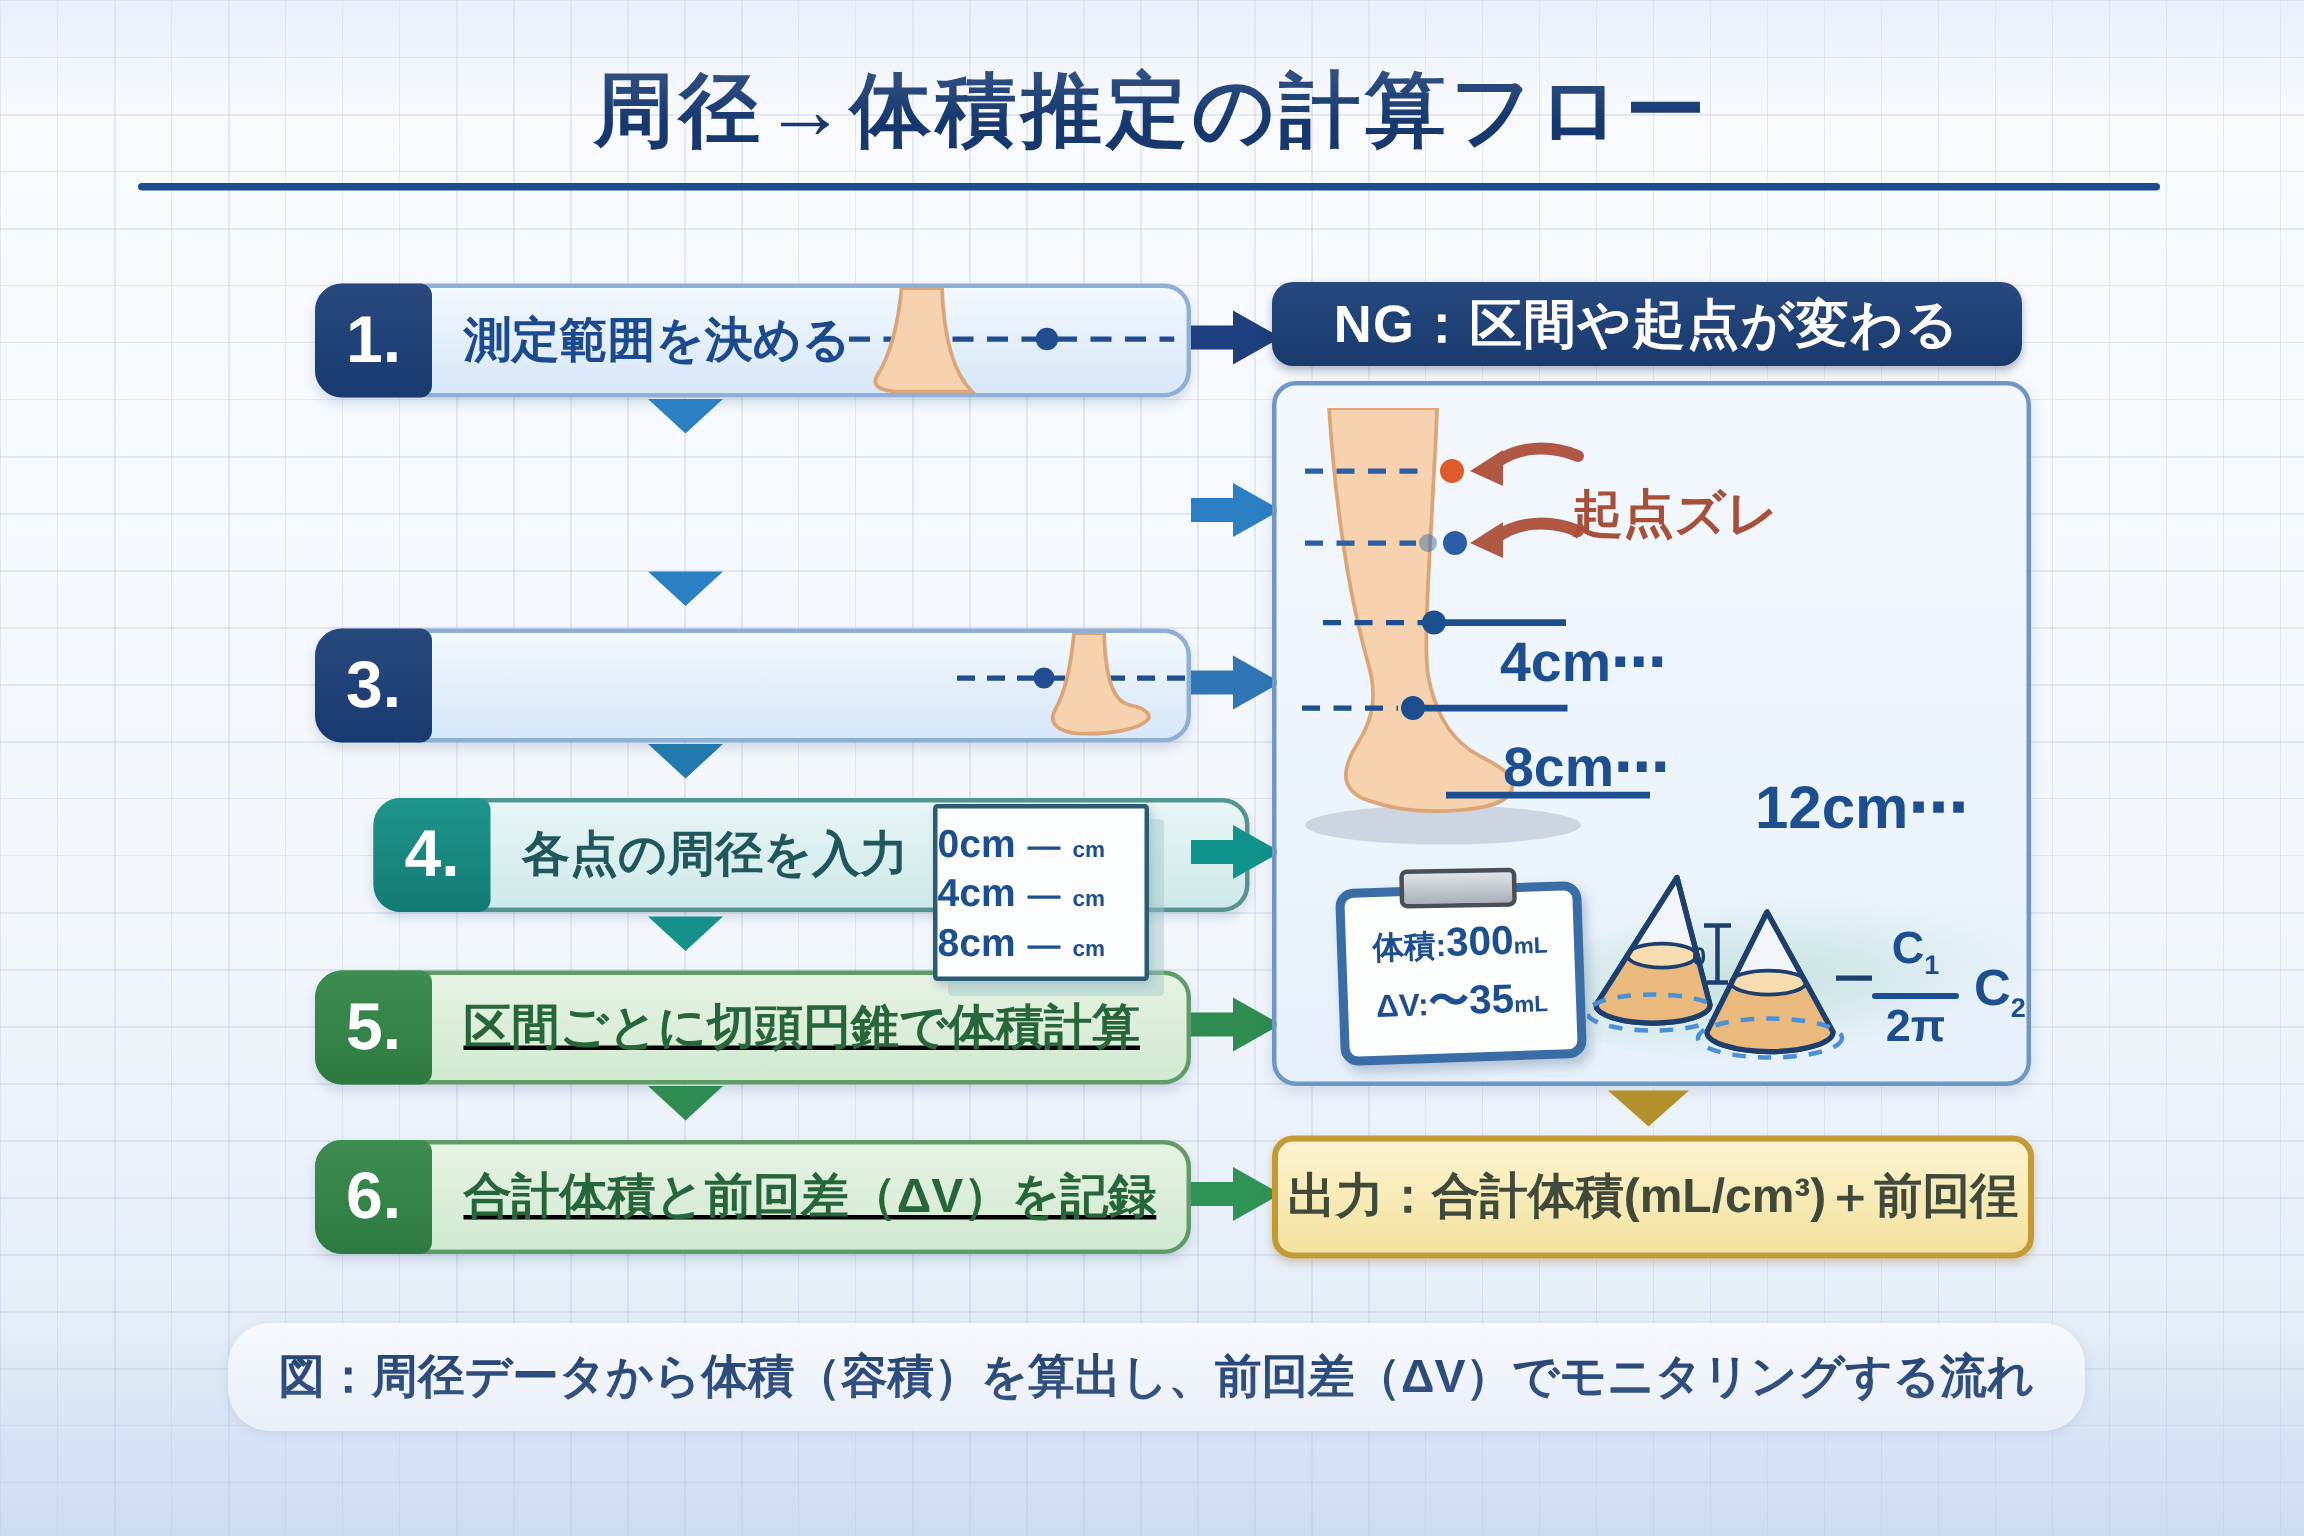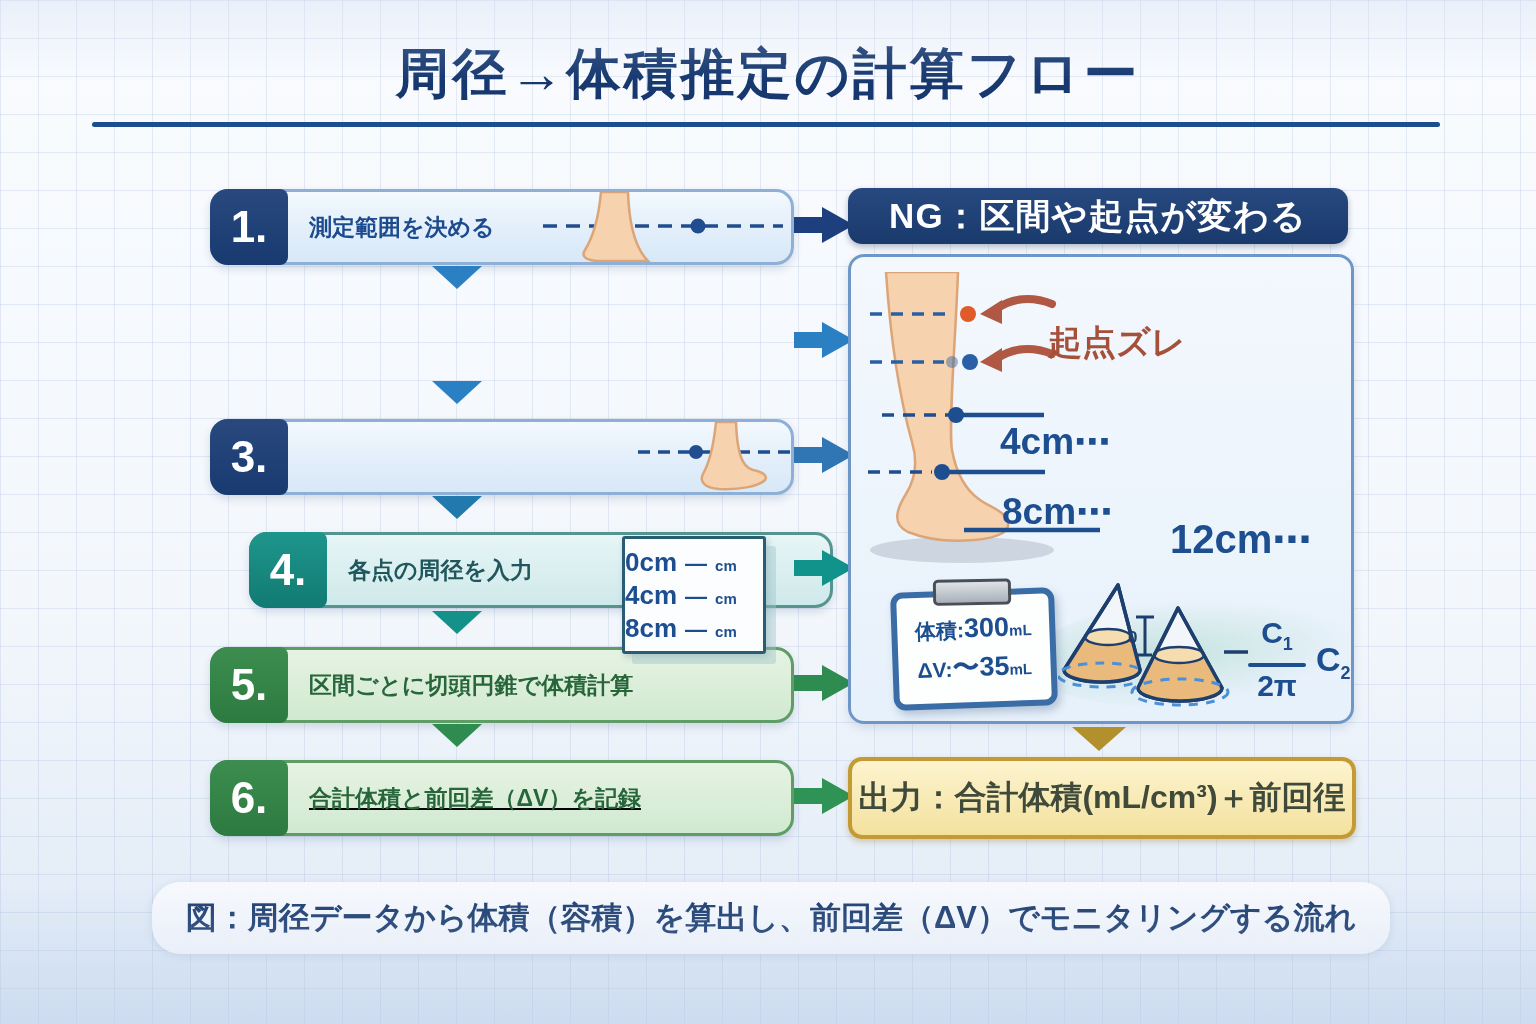--- a/index.html
+++ b/index.html
@@ -21,21 +21,21 @@
     font-size:54px;font-weight:bold;color:#16386f;letter-spacing:3px;}
   .title-rule{position:absolute;left:92px;top:122px;width:1348px;height:5px;
     background:#1c4d8e;border-radius:3px;}
 
   
   .step{position:absolute;left:210px;width:578px;height:70px;border-radius:18px;
     display:flex;align-items:center;box-shadow:0 4px 8px rgba(40,70,120,.16);}
   .badge{position:absolute;left:-3px;top:-3px;bottom:-3px;width:78px;
     border-radius:18px 8px 8px 18px;color:#fff;font-size:44px;font-weight:bold;
     display:flex;align-items:center;justify-content:center;}
-  .step-label{margin-left:96px;font-size:23px;font-weight:bold;position:relative;z-index:3;white-space:nowrap;}
+  .step-label{margin-left:96px;font-size:32px;font-weight:bold;position:relative;z-index:3;white-space:nowrap;}
   .step-blue{background:linear-gradient(180deg,#f3f9fe 0%,#e2eefa 55%,#d8e8f7 100%);border:3px solid #8fb0d6;}
   .step-blue .badge{background:linear-gradient(180deg,#29497e,#183a70);}
   .step-blue .step-label{color:#1c4a8e;}
   .step-teal{background:linear-gradient(180deg,#e7f5f6,#cfe9ea);border:3px solid #55958f;}
   .step-teal .badge{background:linear-gradient(180deg,#1e968c,#127a72);}
   .step-teal .step-label{color:#20575d;}
   .step-green{background:linear-gradient(180deg,#e6f3e3,#d1e9d0);border:3px solid #5f9c66;}
   .step-green .badge{background:linear-gradient(180deg,#3c8d4f,#2d7a40);}
   .step-green .step-label{color:#27663a;}
   .step-illus{position:absolute;top:0;z-index:1;}
@@ -178,21 +178,21 @@
     </div>
     <div class="mc-row">
       <span class="mc-pos">8cm</span>
       <span class="mc-dash">—</span>
       <span class="mc-unit">cm</span>
     </div>
   </div>
 
   <div class="v-arrow va-teal" style="top:611px;"></div>
 
-  <div class="step step-green" style="top:647px;">
+  <div class="step step-green" style="top:647px;text-decoration:underline;">
     <div class="badge">5.</div>
     <div class="step-label">区間ごとに切頭円錐で体積計算</div>
   </div>
 
   <div class="v-arrow va-green" style="top:724px;"></div>
 
   <div class="step step-green" style="top:760px;text-decoration:underline;">
     <div class="badge">6.</div>
     <div class="step-label">合計体積と前回差（ΔV）を記録</div>
   </div>

